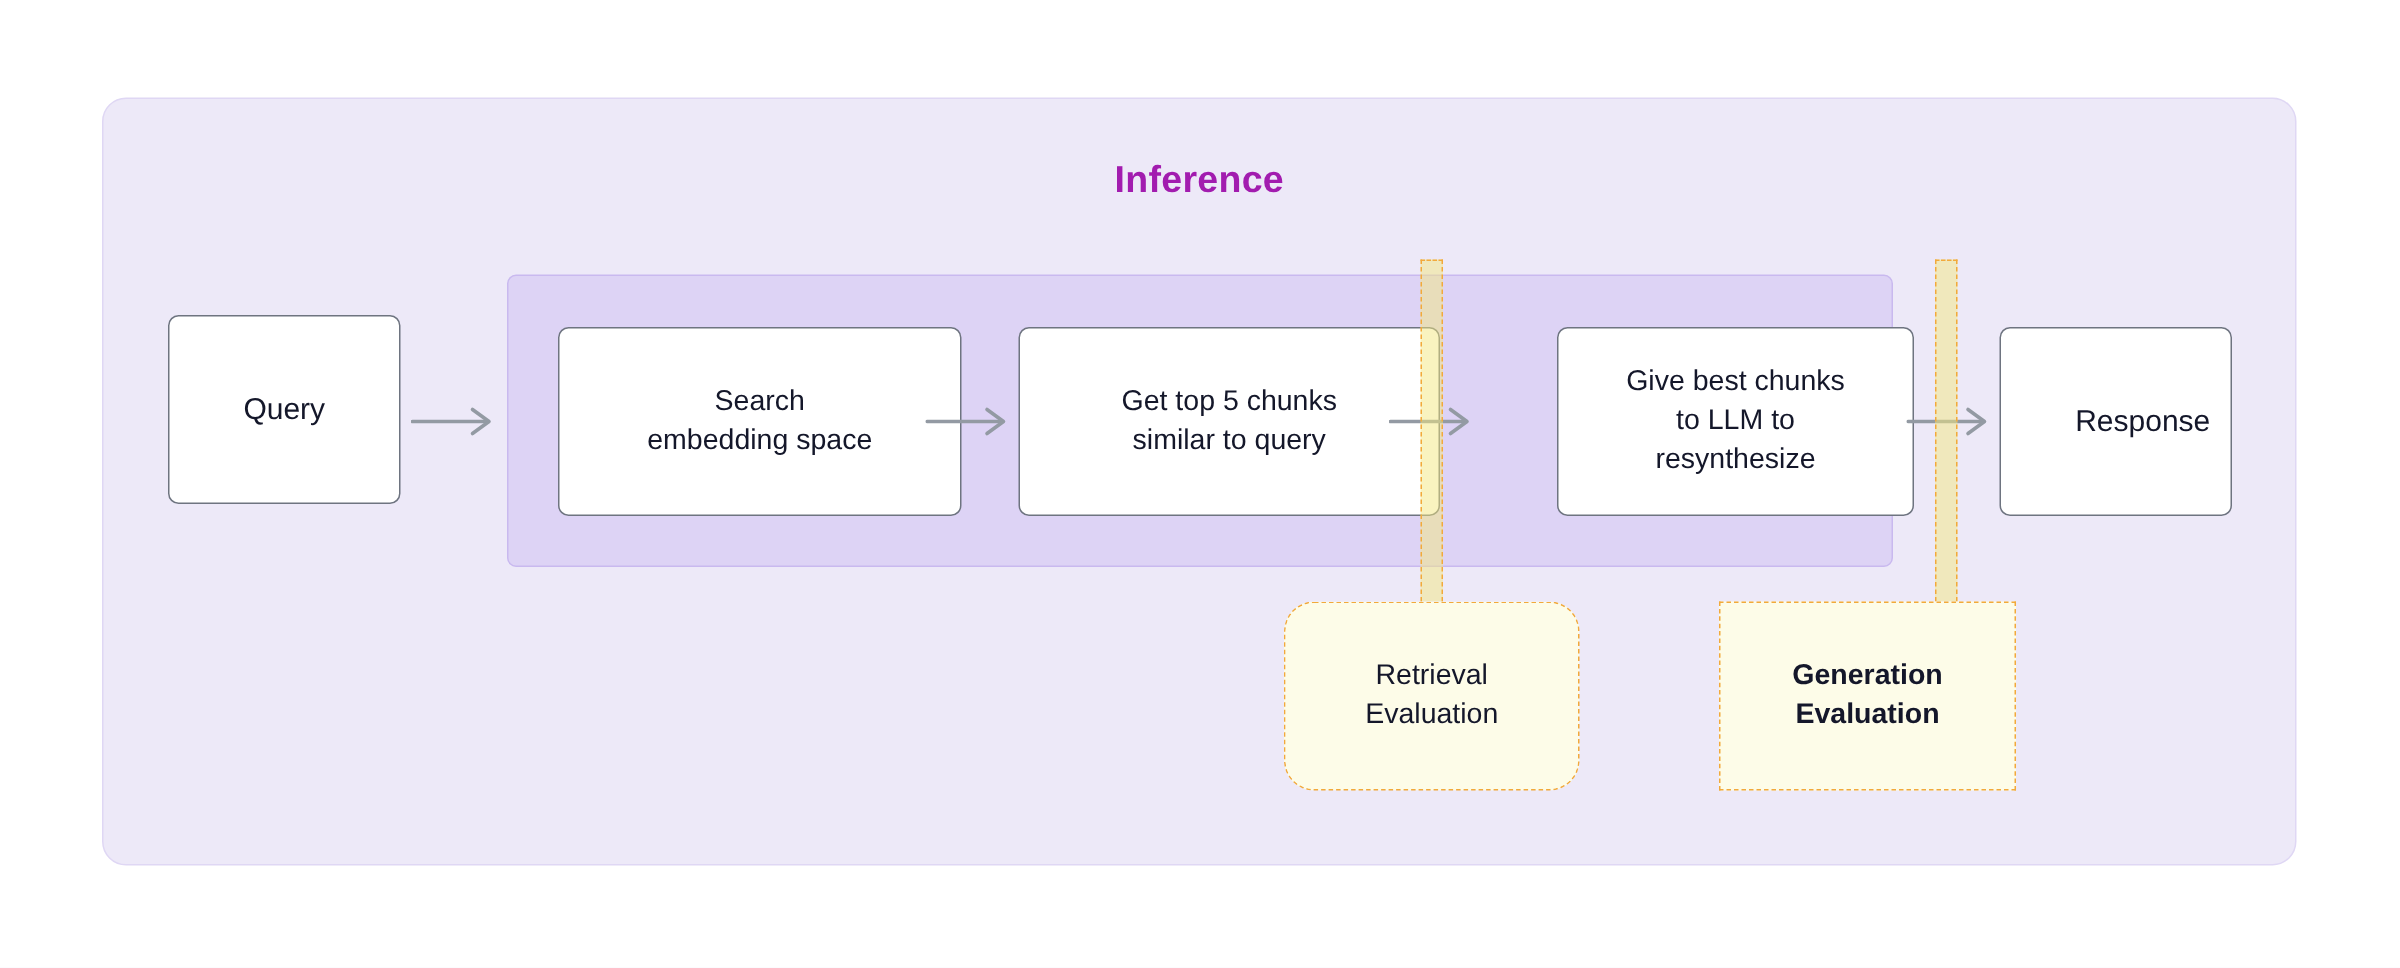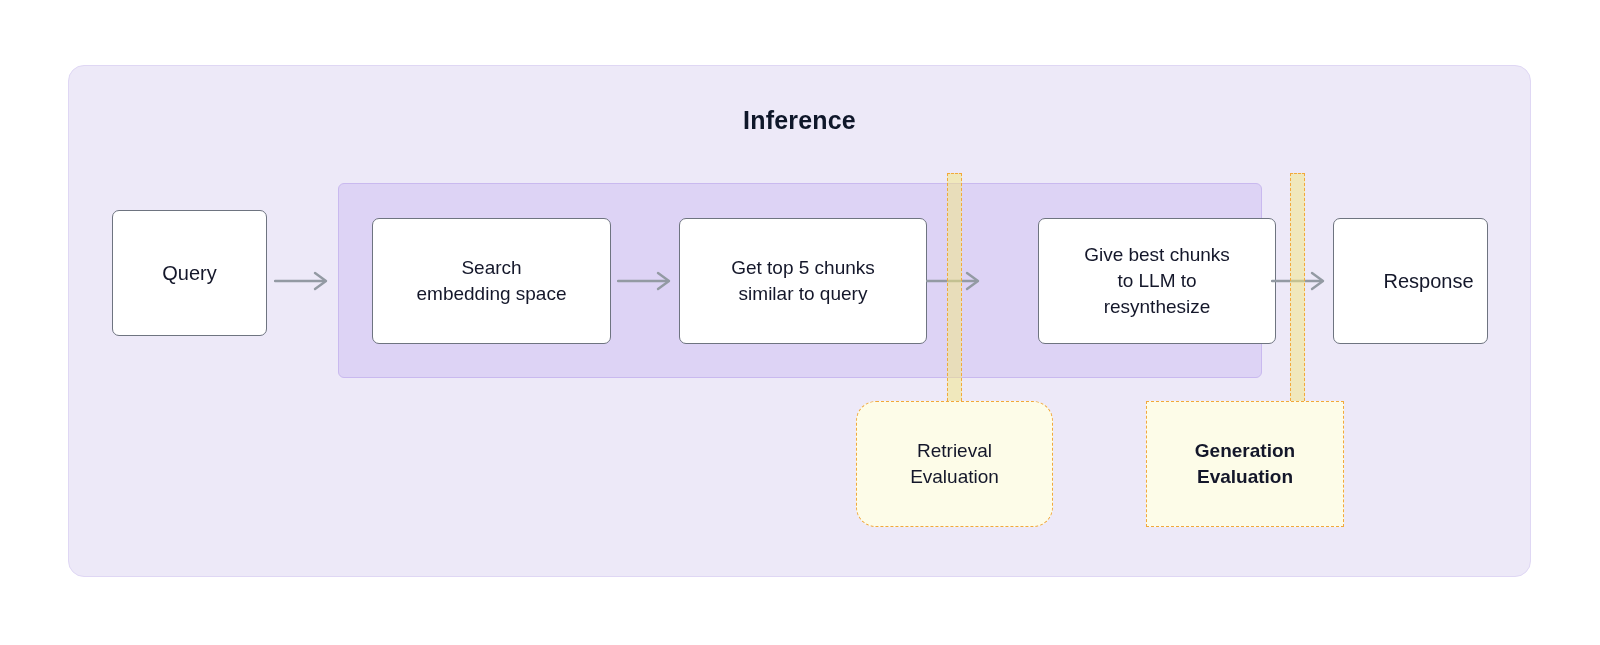--- a/index.html
+++ b/index.html
@@ -23,21 +23,21 @@
     border-radius: 16px;
   }
 
   .diagram-title {
     position: absolute;
     left: 68px; top: 106px;
     width: 1463px;
     text-align: center;
     font-size: 25px;
     font-weight: 700;
-    color: #0f172a;
+    color: #a21caf;
     letter-spacing: 0.2px;
   }
 
   .inner-panel {
     position: absolute;
     left: 338px; top: 183px;
     width: 924px; height: 195px;
     background: #DDD3F5;
     border: 1px solid #C9B9EF;
     border-radius: 6px;
@@ -53,22 +53,22 @@
     border-radius: 7px;
     color: #14172A;
     font-size: 19px;
     line-height: 26px;
     font-weight: 500;
     text-align: center;
     white-space: pre-line;
     padding: 4px;
   }
   .n-query    { left: 112px;  top: 210px; width: 155px; height: 126px; font-size: 20px; }
-  .n-search   { left: 372px;  top: 218px; width: 239px; height: 126px; }
-  .n-top5     { left: 679px;  top: 218px; width: 248px; height: 126px; }
+  .n-search   { left: 372px;  top: 218px; width: 269px; height: 126px; }
+  .n-top5     { left: 679px;  top: 218px; width: 281px; height: 126px; }
   .n-give     { left: 1038px;  top: 218px; width: 238px; height: 126px; }
   .n-response { left: 1333px; top: 218px; width: 155px; height: 126px; font-size: 20px; padding-left: 40px; }
 
   .arrow {
     position: absolute;
     top: 270px;
     width: 58px; height: 22px;
   }
   .a1 { left: 274px; }
   .a2 { left: 617px; }

